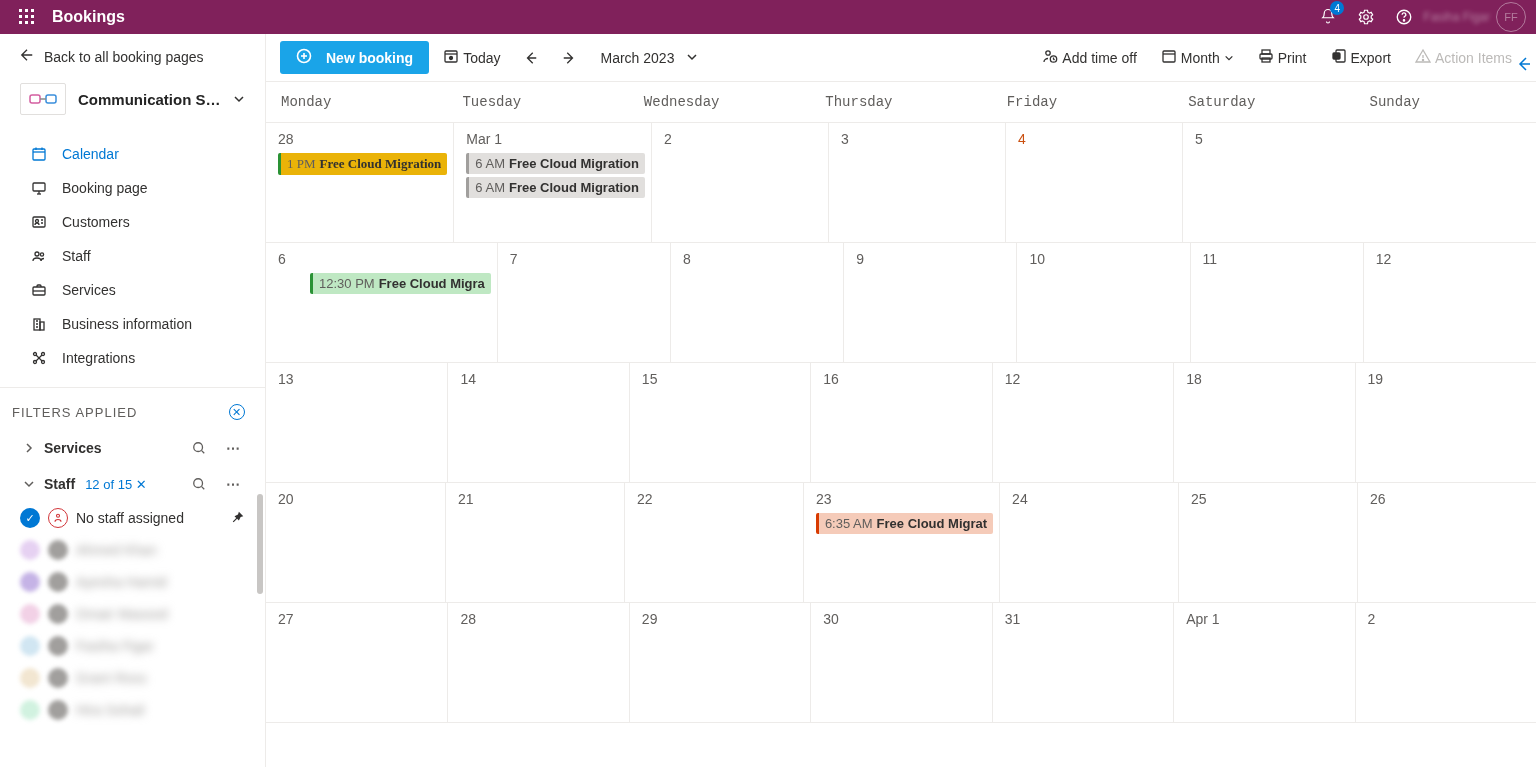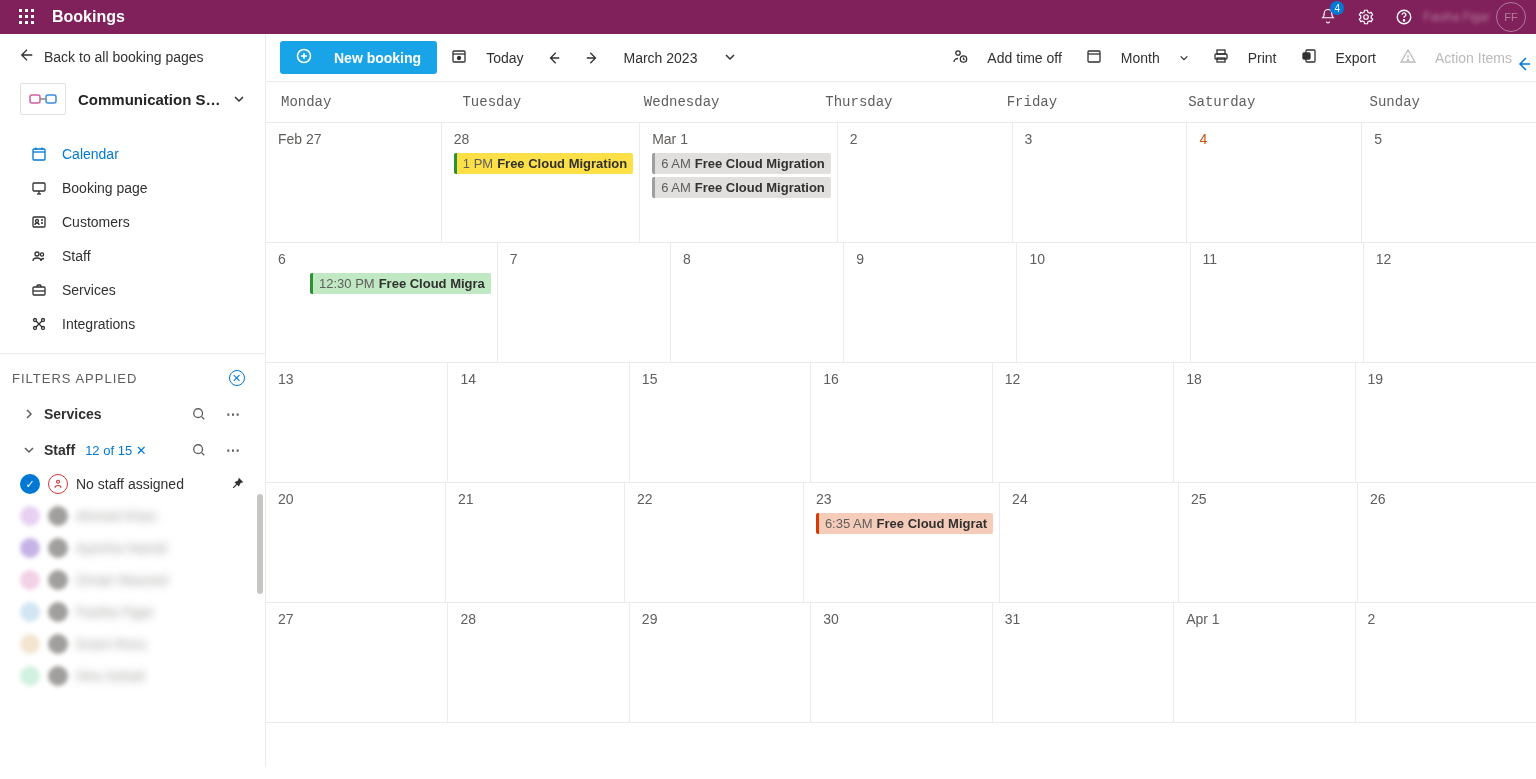--- a/index.html
+++ b/index.html
@@ -40,39 +40,39 @@
 
 .staff-row { display: flex; align-items: center; gap: 8px; padding: 6px 20px; font-size: 14px; }
 .staff-row .blurred { filter: blur(4px); color: #a19f9d; }
 .circle-sm { width: 20px; height:20px; border-radius:50%; }
 .pin { margin-left:auto; }
 
 .scroll-thumb { position:absolute; right:2px; top:460px; width:6px; height:100px; background:#c8c6c4; border-radius:3px; }
 
 
 .cmdbar { height: 48px; border-bottom: 1px solid #edebe9; display: flex; align-items: center; padding: 0 14px; gap: 4px; }
-.btn-primary { background: #1aa4e8; color: #fff; padding: 7px 16px; border-radius: 3px; display: flex; align-items: center; gap: 22px; cursor: pointer; font-size: 14px; font-weight:600; }
-.cmd-btn { padding: 6px 10px; display: flex; align-items: center; gap: 19px; cursor: pointer; color: #323130; font-size: 14px; }
+.btn-primary { background: #1aa4e8; color: #fff; padding: 7px 16px; border-radius: 3px; display: flex; align-items: center; gap: 14px; cursor: pointer; font-size: 14px; font-weight:600; }
+.cmd-btn { padding: 6px 10px; display: flex; align-items: center; gap: 4px; cursor: pointer; color: #323130; font-size: 14px; }
 .cmd-btn.faded { color: #bcbab8; }
 .cmd-spacer { flex: 1; }
 .icon-16 { width:16px; height:16px; }
 
 
 .cal-head { display: grid; grid-template-columns: repeat(7, 1fr); border-bottom: 1px solid #edebe9; font-family: Liberation Mono, monospace; }
 .cal-head-cell { padding: 12px 14px; font-size: 14px; color: #605e5c; border-left: 1px solid transparent; }
 .cal-body { flex:1; overflow-y:auto; }
 .cal-row { display: grid; grid-template-columns: repeat(7, 1fr); border-bottom: 1px solid #edebe9; min-height: 120px; }
 .cal-cell { border-left: 1px solid #edebe9; padding: 8px 6px 4px 12px; }
 .cal-cell:first-child { border-left: none; }
 .day-num { font-size: 14px; margin-bottom: 6px; color: #605e5c; }
 .day-num.orange { color: #ca5010; }
 .event { font-size: 13px; padding: 3px 6px; border-radius: 2px; margin-bottom: 3px; white-space: nowrap; overflow: hidden; text-overflow: ellipsis; border-left: 3px solid transparent; }
 .event .time { color: #605e5c; margin-right: 4px; }
 .event .title { font-weight: 600; color: #323130; }
-.ev-green { background: #fde047; border-left-color: #2a9235; }
+.ev-green { background: #eab308; border-left-color: #2a9235; font-family: Liberation Serif, serif; }
 .ev-gray  { background: #e1dfdd; border-left-color: #a19f9d; }
 .ev-green2 { background: #bfe8c3; border-left-color: #2a9235; margin-left: 32px; }
 .ev-red { background: #f5cbb9; border-left-color: #d83b01; }
 
 .collapse-arrow { position:absolute; right:4px; top:56px; color:#0078d4; cursor:pointer; font-size:16px; }
 </style>
 </head>
 <body>
 
 <div class="topbar">
@@ -192,20 +192,32 @@
               <rect x="2" y="5" width="12" height="8" rx="1"></rect>
               <path d="M6 5V4a1 1 0 0 1 1-1h2a1 1 0 0 1 1 1v1"></path>
               <line x1="2" y1="9" x2="14" y2="9"></line>
             </svg>
           </span>
         <span>Services</span>
       </div>
       <div class="nav-item">
         <span class="nav-icon">
             <svg width="16" height="16" viewBox="0 0 16 16" fill="none" stroke="#323130" stroke-width="1.3">
+              <rect x="3" y="3" width="6" height="11"></rect>
+              <rect x="9" y="6" width="4" height="8"></rect>
+              <line x1="5" y1="5" x2="7" y2="5"></line>
+              <line x1="5" y1="8" x2="7" y2="8"></line>
+              <line x1="5" y1="11" x2="7" y2="11"></line>
+            </svg>
+          </span>
+        <span>Business information</span>
+      </div>
+      <div class="nav-item">
+        <span class="nav-icon">
+            <svg width="16" height="16" viewBox="0 0 16 16" fill="none" stroke="#323130" stroke-width="1.3">
               <circle cx="4" cy="4" r="1.5"></circle>
               <circle cx="12" cy="4" r="1.5"></circle>
               <circle cx="4" cy="12" r="1.5"></circle>
               <circle cx="12" cy="12" r="1.5"></circle>
               <line x1="5" y1="5" x2="11" y2="11"></line>
               <line x1="11" y1="5" x2="5" y2="11"></line>
             </svg>
           </span>
         <span>Integrations</span>
       </div>
@@ -387,23 +399,20 @@
         <div class="cal-head-cell">Tuesday</div>
         <div class="cal-head-cell">Wednesday</div>
         <div class="cal-head-cell">Thursday</div>
         <div class="cal-head-cell">Friday</div>
         <div class="cal-head-cell">Saturday</div>
         <div class="cal-head-cell">Sunday</div>
       </div>
     <div class="cal-body" id="cal-body">
         <div class="cal-row">
           <div class="cal-cell">
-            <div class="day-num">Feb 27</div>
-          </div>
-          <div class="cal-cell">
             <div class="day-num">28</div>
             <div class="event ev-green"><span class="time">1 PM</span><span class="title">Free Cloud Migration</span></div>
           </div>
           <div class="cal-cell">
             <div class="day-num">Mar 1</div>
             <div class="event ev-gray"><span class="time">6 AM</span><span class="title">Free Cloud Migration</span></div>
             <div class="event ev-gray"><span class="time">6 AM</span><span class="title">Free Cloud Migration</span></div>
           </div>
           <div class="cal-cell">
             <div class="day-num">2</div>

